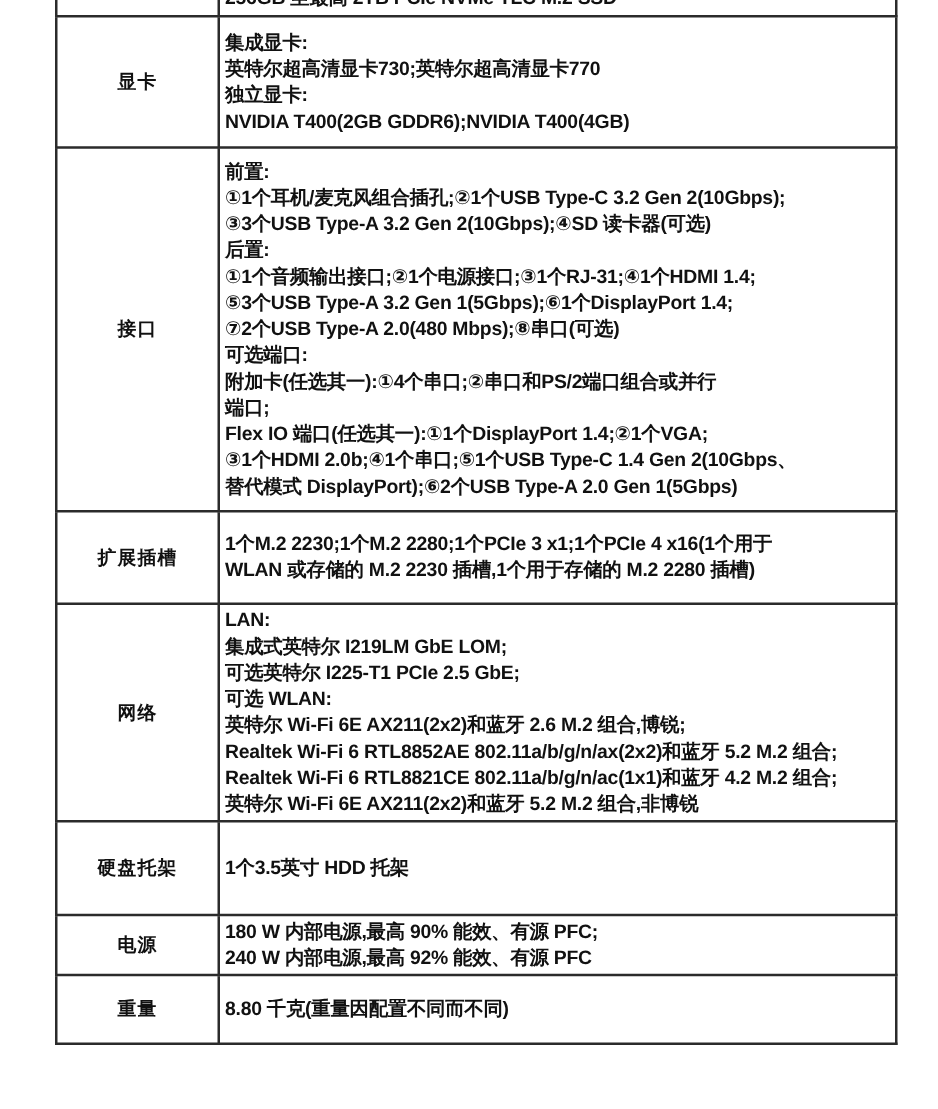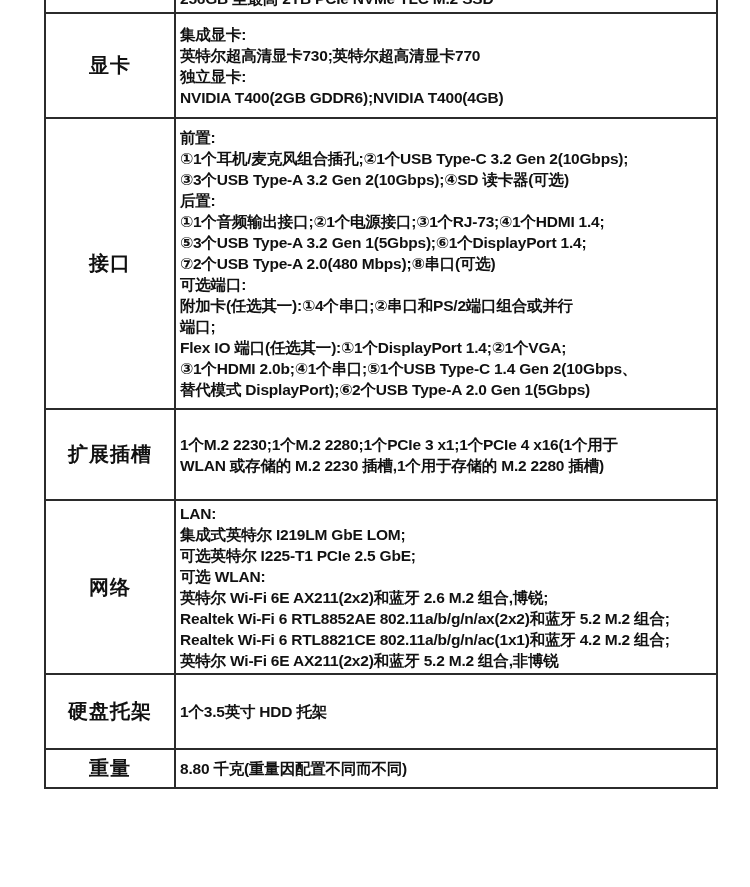--- a/index.html
+++ b/index.html
@@ -22,21 +22,21 @@
     font-weight: 700;
   }
   .spec-table td {
     border: 2px solid #2b2b2b;
     overflow: visible;
   }
   .label-cell {
     width: 126px;
     text-align: center;
     vertical-align: middle;
-    font-size: 20px;
+    font-size: 15px;
     letter-spacing: 1px;
   }
   .value-cell {
     width: 536px;
     vertical-align: middle;
     padding: 1px 0 1px 4px;
     font-size: 15.5px;
     line-height: 21px;
   }
   .spec-line {
@@ -78,33 +78,33 @@
 
   <tr class="spec-row" style="height: 291px;">
     <td class="label-cell">
       <span class="label-text">接口</span>
     </td>
     <td class="value-cell">
             <div class="spec-line">前置:</div>
             <div class="spec-line">①1个耳机/麦克风组合插孔;②1个USB Type-C 3.2 Gen 2(10Gbps);</div>
             <div class="spec-line">③3个USB Type-A 3.2 Gen 2(10Gbps);④SD 读卡器(可选)</div>
             <div class="spec-line">后置:</div>
-            <div class="spec-line">①1个音频输出接口;②1个电源接口;③1个RJ-73;④1个HDMI 1.4;</div>
+            <div class="spec-line">①1个音频输出接口;②1个电源接口;③1个RJ-31;④1个HDMI 1.4;</div>
             <div class="spec-line">⑤3个USB Type-A 3.2 Gen 1(5Gbps);⑥1个DisplayPort 1.4;</div>
             <div class="spec-line">⑦2个USB Type-A 2.0(480 Mbps);⑧串口(可选)</div>
             <div class="spec-line">可选端口:</div>
             <div class="spec-line">附加卡(任选其一):①4个串口;②串口和PS/2端口组合或并行</div>
             <div class="spec-line">端口;</div>
             <div class="spec-line">Flex IO 端口(任选其一):①1个DisplayPort 1.4;②1个VGA;</div>
             <div class="spec-line">③1个HDMI 2.0b;④1个串口;⑤1个USB Type-C 1.4 Gen 2(10Gbps、</div>
             <div class="spec-line">替代模式 DisplayPort);⑥2个USB Type-A 2.0 Gen 1(5Gbps)</div>
           </td>
   </tr>
 
-  <tr class="spec-row" style="height: 91px; padding-left: 20px;">
+  <tr class="spec-row" style="height: 74px; padding-left: 20px;">
     <td class="label-cell">
       <span class="label-text">扩展插槽</span>
     </td>
     <td class="value-cell">
             <div class="spec-line">1个M.2 2230;1个M.2 2280;1个PCIe 3 x1;1个PCIe 4 x16(1个用于</div>
             <div class="spec-line">WLAN 或存储的 M.2 2230 插槽,1个用于存储的 M.2 2280 插槽)</div>
           </td>
   </tr>
 
   <tr class="spec-row" style="height: 174px;">
@@ -125,23 +125,32 @@
 
   <tr class="spec-row" style="height: 75px;">
     <td class="label-cell">
       <span class="label-text">硬盘托架</span>
     </td>
     <td class="value-cell">
             <div class="spec-line">1个3.5英寸 HDD 托架</div>
           </td>
   </tr>
 
+  <tr class="spec-row" style="height: 48px;">
+    <td class="label-cell">
+      <span class="label-text">电源</span>
+    </td>
+    <td class="value-cell">
+            <div class="spec-line">180 W 内部电源,最高 90% 能效、有源 PFC;</div>
+            <div class="spec-line">240 W 内部电源,最高 92% 能效、有源 PFC</div>
+          </td>
+  </tr>
 
 
-  <tr class="spec-row" style="height: 39px;">
+  <tr class="spec-row" style="height: 55px;">
     <td class="label-cell">
       <span class="label-text">重量</span>
     </td>
     <td class="value-cell">
             <div class="spec-line">8.80 千克(重量因配置不同而不同)</div>
           </td>
   </tr>
 </tbody>
   </table>
 </div>

